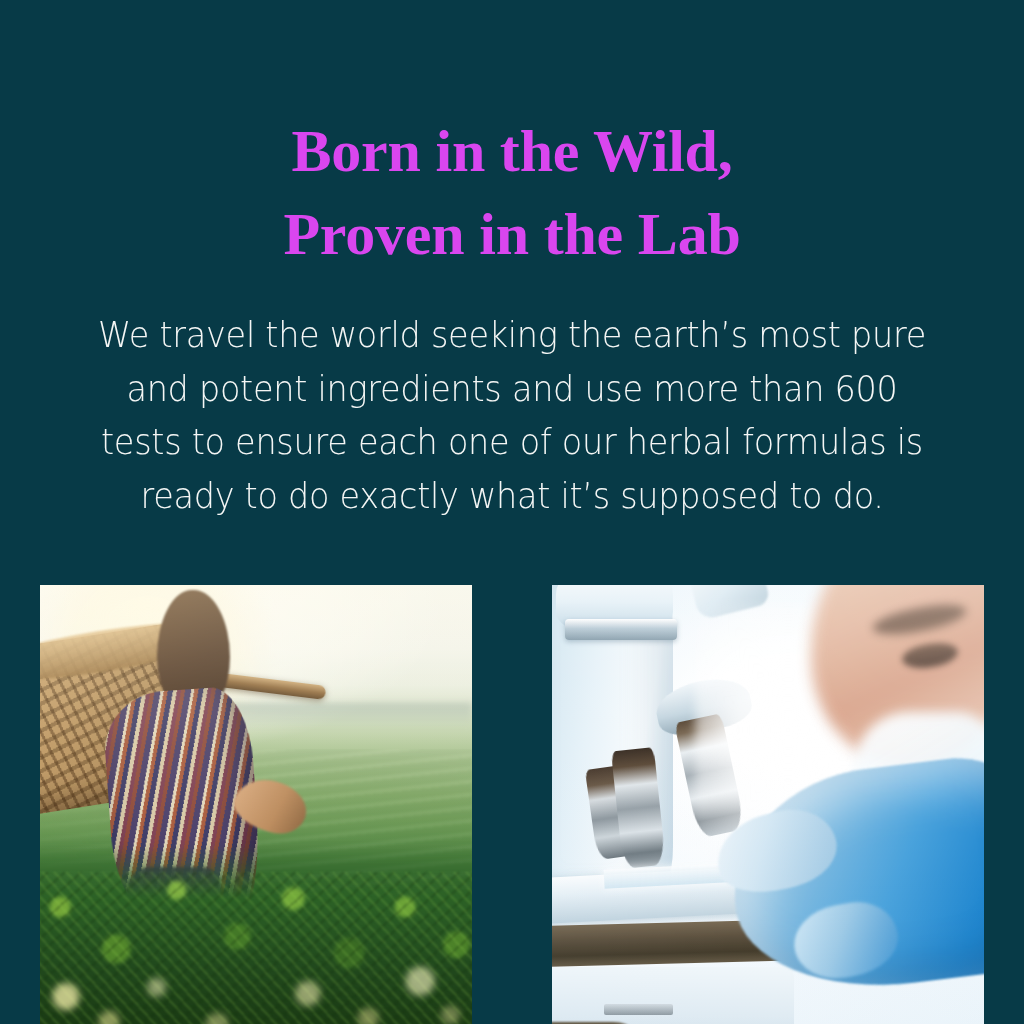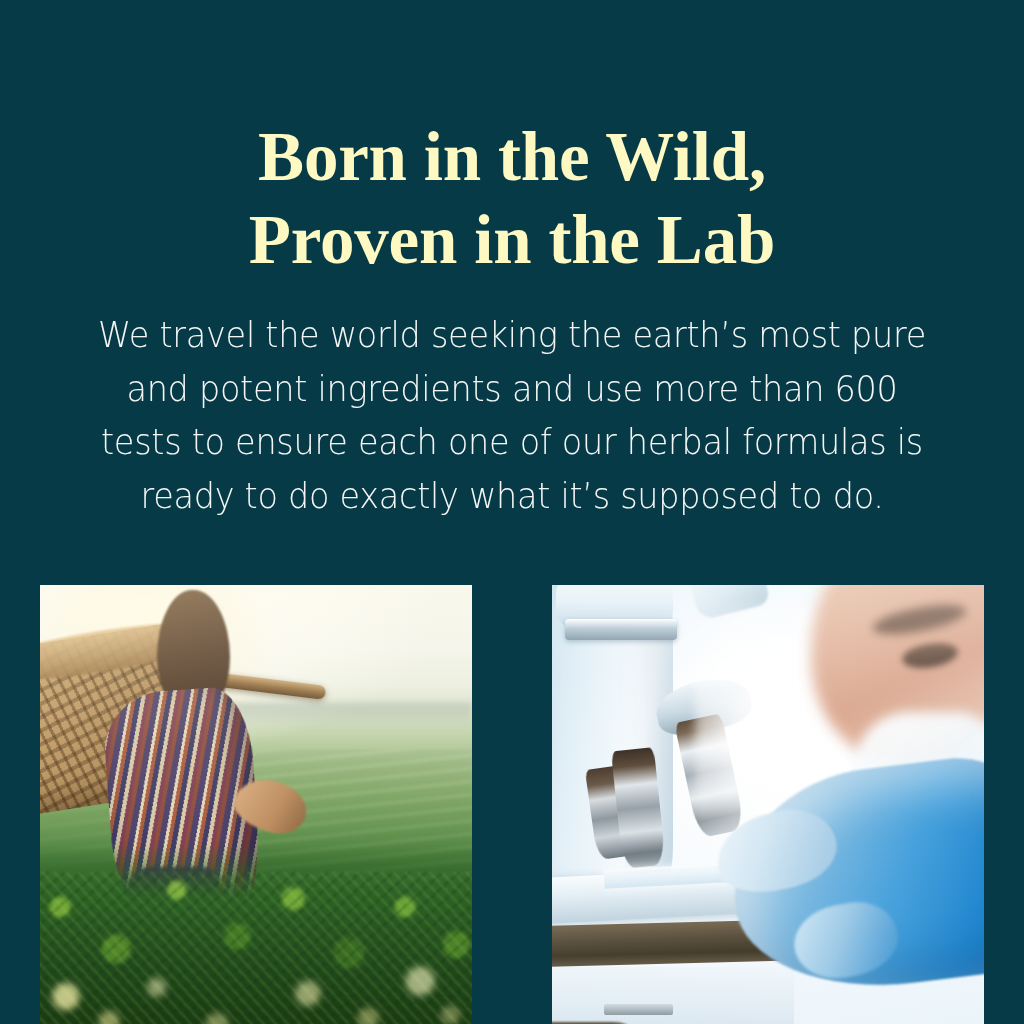--- a/index.html
+++ b/index.html
@@ -30,24 +30,24 @@
     box-sizing: border-box;
     padding: 0;
   }
 
   .headline {
     position: absolute;
     left: 0;
     top: 70px;
     width: 1024px;
     text-align: center;
-    color: #fef9c3;
+    color: #d946ef;
     font-family: "Liberation Serif", "DejaVu Serif", serif;
     font-weight: 700;
-    font-size: 69px;
+    font-size: 60px;
     line-height: 83px;
     letter-spacing: -0.2px;
     white-space: pre-line;
   }
 
   .subcopy {
     position: absolute;
     left: 62px;
     top: 272px;
     width: 900px;

